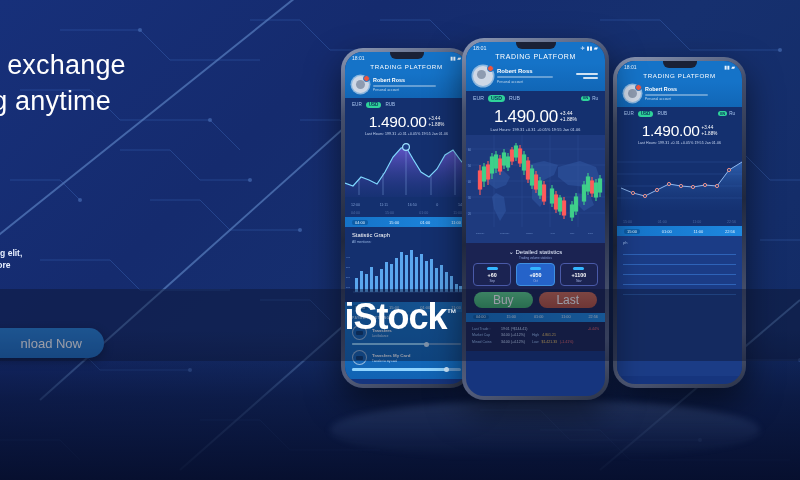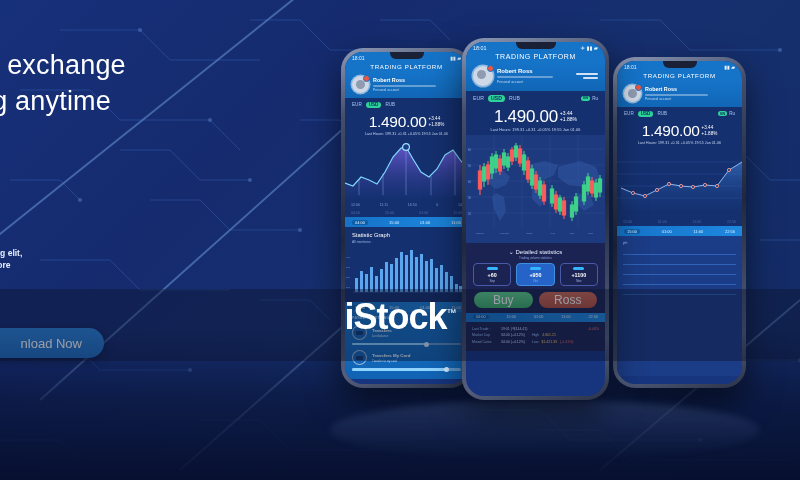--- a/index.html
+++ b/index.html
@@ -583,21 +583,21 @@
           <div class="cmon">Oct</div>
         </div>
         <div class="card">
             <u></u>
           <div class="cval">+1100</div>
           <div class="cmon">Nov</div>
         </div>
       </div>
       <div class="bs">
         <div class="btn buy">Buy</div>
-        <div class="btn sell">Ross</div>
+        <div class="btn sell">Last</div>
       </div>
       <div class="tbar" style="font-size:3.8px">
         <span>04:00</span>
         <span>15:00</span>
         <span>01:00</span>
         <span>11:00</span>
         <span>22:56</span>
       </div>
       <div style="background:#1b2352;padding:4px 0 6px">
         <div class="tblrow">

